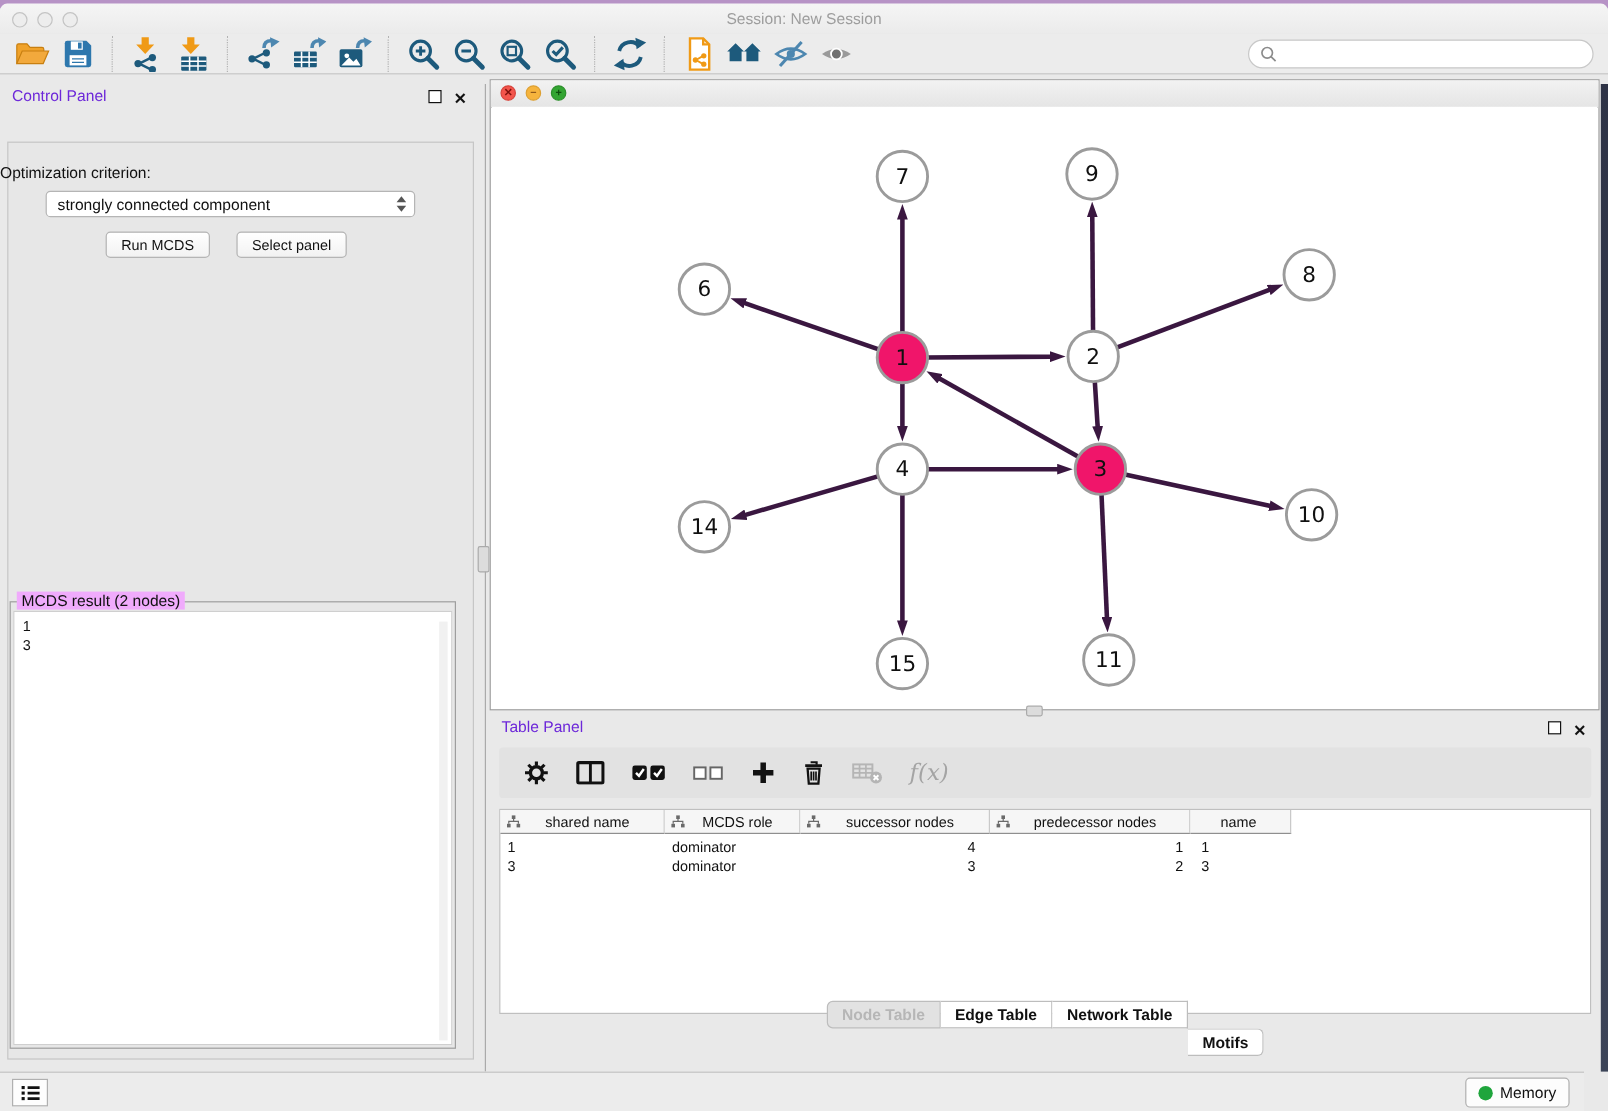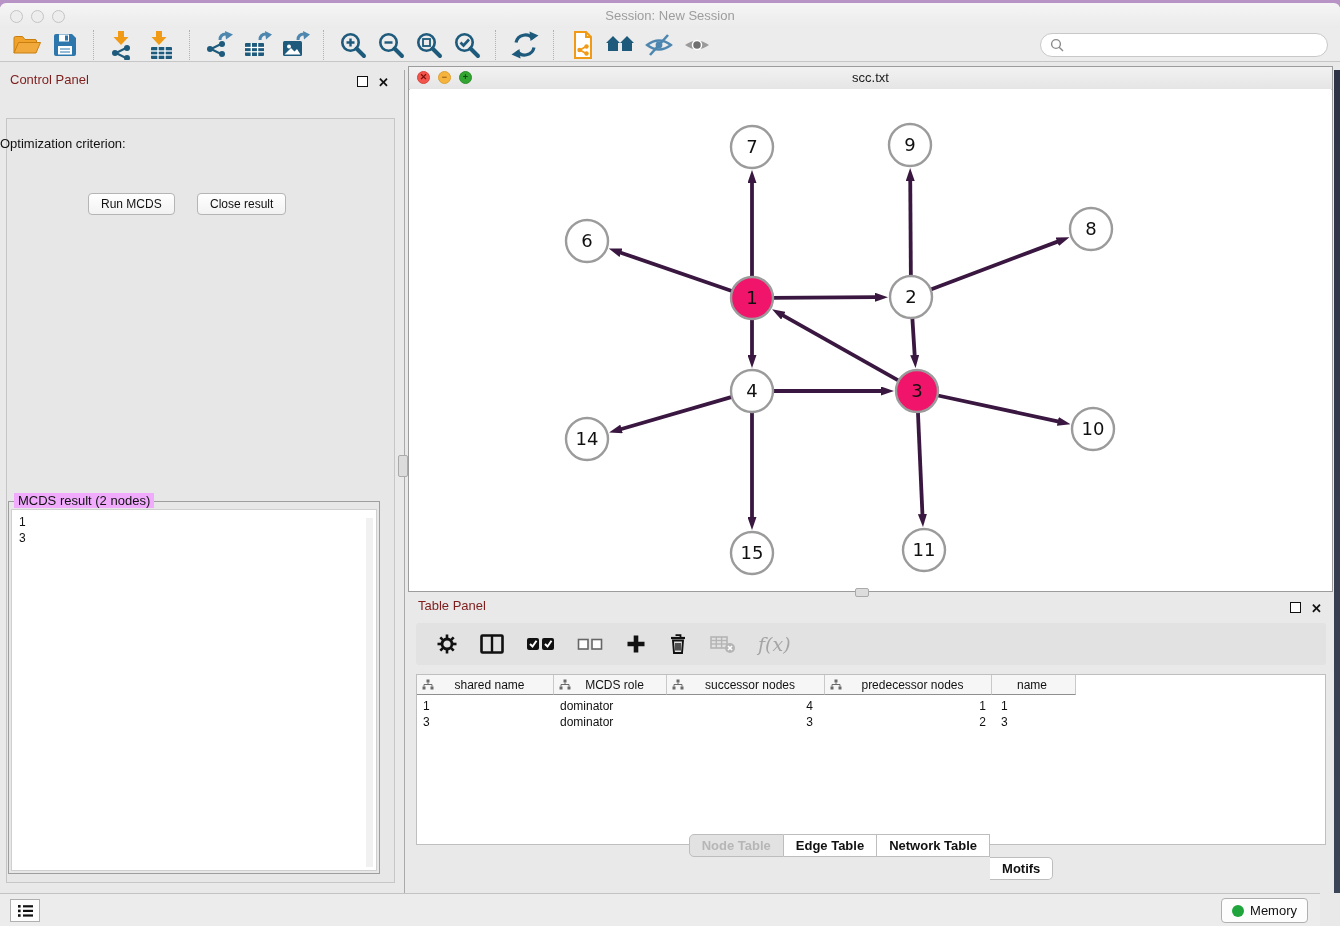--- a/index.html
+++ b/index.html
@@ -21,21 +21,21 @@
   .toolbar{left:0;top:28px;width:1340px;height:34px;background:#ececec;border-bottom:1px solid #c6c6c6;
      display:flex;align-items:center;padding-left:8px;box-sizing:border-box;}
   .tbtn{width:34px;height:30px;display:flex;align-items:center;justify-content:center;background:none;border:none;padding:0;margin:0 2px;cursor:default;}
   .tsep{width:1px;height:30px;margin:0 9px;border-left:1px dotted #b2b2b2;}
   .searchbox{position:absolute;right:12px;top:5px;width:288px;height:24px;background:#fff;border:1px solid #c8c8c8;
      border-radius:13px;display:flex;align-items:center;padding-left:9px;box-sizing:border-box;}
   .searchbox input{border:none;outline:none;flex:1;font-size:13px;background:transparent;margin-left:5px;font-family:inherit;}
 
   
   .control-panel{left:0;top:70px;width:401px;height:811px;}
-  .panel-head{position:absolute;left:10px;top:2px;font-size:13px;color:#7f1d1d;}
+  .panel-head{position:absolute;left:10px;top:2px;font-size:13px;color:#6d28d9;}
   .panel-btns{position:absolute;right:12px;top:3px;display:flex;gap:10px;align-items:center;}
   .float-glyph{width:9px;height:9px;border:1.5px solid #111;display:inline-block;background:#fff;}
   .close-glyph{font-size:13px;font-weight:bold;color:#111;line-height:11px;}
   .cp-tabs{position:absolute;left:78px;top:27px;display:flex;}
   .seg{height:20px;line-height:20px;padding:0 12px;font-size:13px;background:#fff;border:1px solid #bdbdbd;border-left:none;color:#111;}
   .seg.first{border-left:1px solid #bdbdbd;border-radius:4px 0 0 4px;}
   .seg.last{border-radius:0 4px 4px 0;}
   .seg.inactive{background:#e2e2e2;color:#b6b6b6;}
   .cp-body{position:absolute;left:6px;top:48px;width:387px;height:763px;border:1px solid #c6c6c6;background:#e7e7e7;}
   .opt-label{position:absolute;left:0;width:100%;top:66px;font-size:13px;color:#111;}
@@ -279,43 +279,49 @@
   </div>
 
   <div class="abs control-panel">
     <div class="panel-head">Control Panel</div>
     <div class="panel-btns">
       <span><span class="float-glyph"></span></span>
       <span class="close-glyph">✕</span>
     </div>
     <div class="cp-body"></div>
     <div class="opt-label">Optimization criterion:</div>
+    <div class="dropdown">
+      <span class="dd-val">strongly connected component</span>
+      <svg width="9" height="14">
+          <path d="M4.5,0.5 L8.5,5.5 H0.5 Z" fill="#555"></path>
+          <path d="M4.5,13.5 L8.5,8.5 H0.5 Z" fill="#555"></path>
+        </svg>
+    </div>
     <button class="btn run-btn">Run MCDS</button>
-    <button class="btn closep-btn">Close result</button>
+    <button class="btn closep-btn">Select panel</button>
     <div class="result-group">
       <span class="result-legend">MCDS result (2 nodes)</span>
       <div class="result-box">
         <div class="line">1</div>
         <div class="line">3</div>
         <div class="result-scroll"></div>
       </div>
     </div>
   </div>
 
   <div class="abs v-divider"></div>
   <div class="abs v-grip"></div>
 
   <div class="abs network-window">
     <div class="nw-titlebar">
       <div class="lights">
         <span class="light red">✕</span>
         <span class="light yellow">−</span>
         <span class="light green">+</span>
       </div>
-      <div class="nw-title">scc.txt</div>
     </div>
     <div class="nw-canvas">
       <svg id="graph-svg" width="923" height="503" viewBox="0 0 923 503">
           <defs>
             <marker id="arw" viewBox="0 0 13 9" refX="1" refY="4.5" markerWidth="13" markerHeight="9" orient="auto" markerUnits="userSpaceOnUse">
               <path d="M0,0 L13,4.5 L0,9 Z" fill="#3a1740"></path>
             </marker>
           </defs>
           <line x1="342" y1="190" x2="342" y2="93" stroke="#3a1740" stroke-width="3.8" marker-end="url(#arw)"></line>
           <line x1="324.04138609610743" y1="202.7961151968371" x2="210.0816571913811" y2="163.42820884793164" stroke="#3a1740" stroke-width="3.8" marker-end="url(#arw)"></line>

